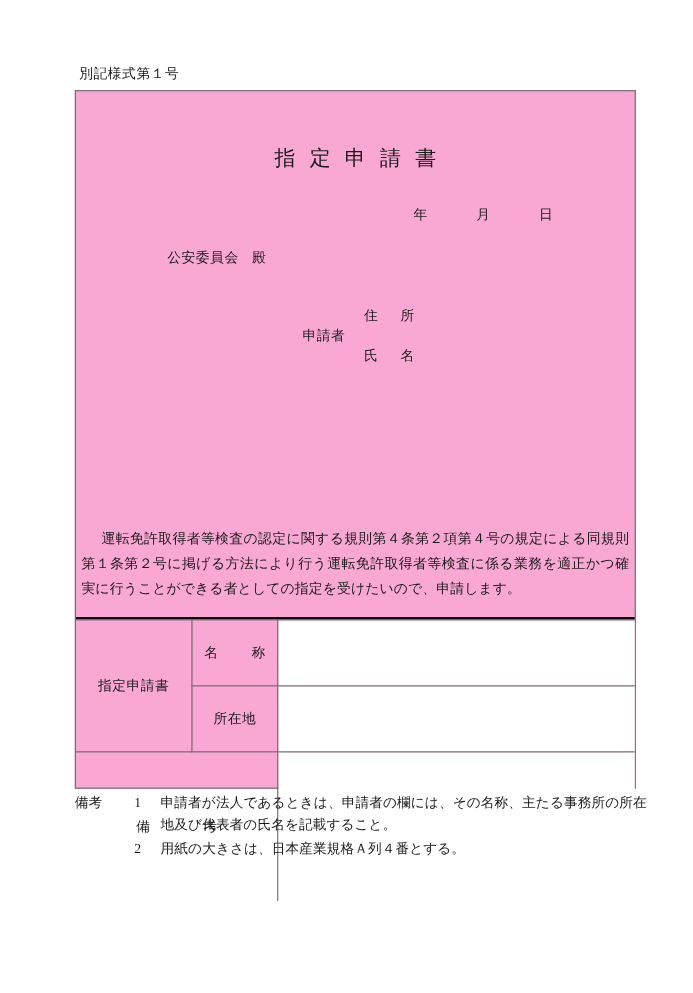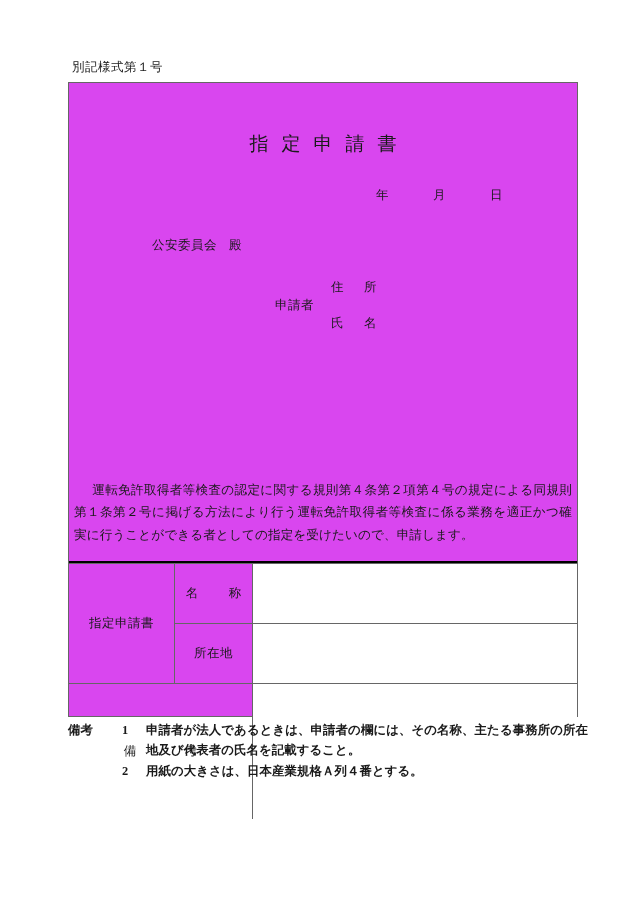--- a/index.html
+++ b/index.html
@@ -36,21 +36,21 @@
 
   
   .frame {
     position: absolute;
     left: 68px;
     top: 82px;
     width: 510px;
     height: 635px;
     border: 1px solid #666;
     box-sizing: border-box;
-    background: #d946ef;
+    background: #f9a8d4;
   }
 
   
   .upper {
     position: relative;
     height: 380px;
   }
 
   .doc-title {
     position: absolute;
@@ -74,21 +74,21 @@
     text-align: right;
   }
   .date-line .sp {
     display: inline-block;
     width: 44px;
   }
 
   .addressee {
     position: absolute;
     left: 83px;
-    top: 154px;
+    top: 143px;
     font-size: 12.5px;
     letter-spacing: 0.5px;
     white-space: nowrap;
   }
   .addressee .gap {
     display: inline-block;
     width: 12px;
   }
 
   
@@ -172,21 +172,20 @@
   .fill-cell { background: #fff; }
 
   
   .notes {
     position: absolute;
     left: 68px;
     top: 720px;
     width: 520px;
     font-size: 12.4px;
     line-height: 1.62;
-    font-weight: bold;
   }
   .note-row {
     display: flex;
     align-items: flex-start;
   }
   .note-head {
     width: 46px;
     flex: 0 0 46px;
     white-space: nowrap;
   }

